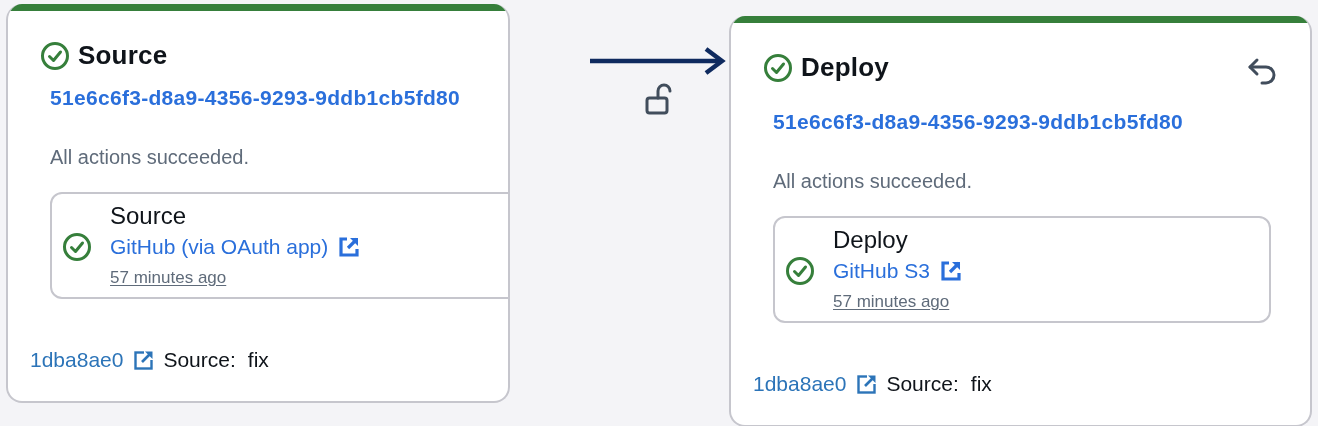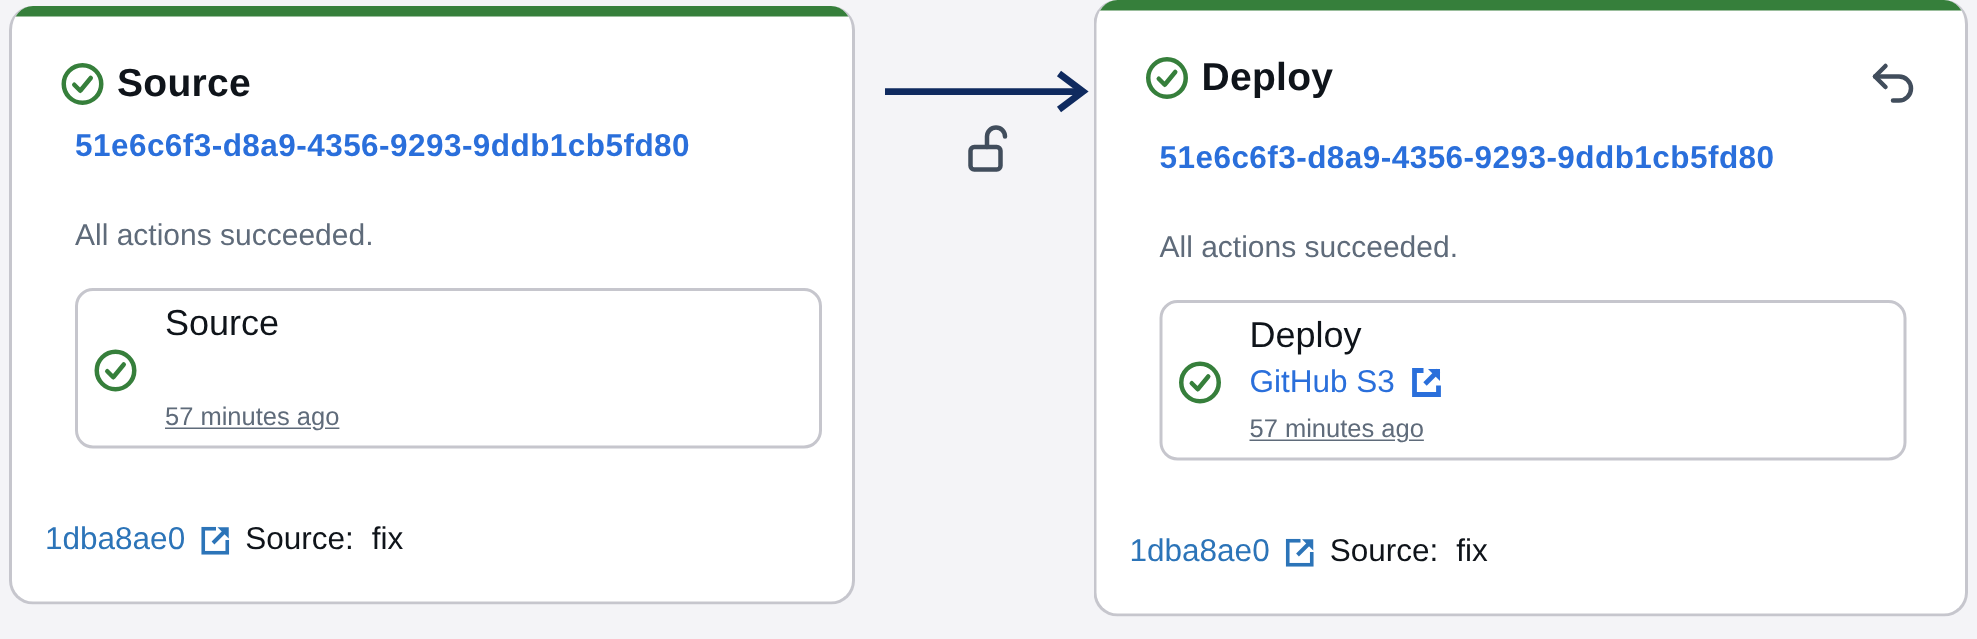--- a/index.html
+++ b/index.html
@@ -15,22 +15,22 @@
     background: #ffffff;
     border: 2px solid #c6c6cd;
     border-top: none;
     border-radius: 16px;
     overflow: hidden;
   }
   .stage-card .topbar {
     position: absolute; left: 0; top: 0; right: 0; height: 7px;
     background: #367f3b;
   }
-  .card-left  { left: 6px;   top: 4px; width: 564px; height: 399px; }
-  .card-right { left: 729px; top: 0; width: 583px; height: 411px; padding-left: 42px; }
+  .card-left  { left: 6px;   top: 4px; width: 504px; height: 399px; }
+  .card-right { left: 729px; top: 16px; width: 583px; height: 411px; padding-left: 42px; }
 
   .stage-header {
     position: absolute; left: 32px; top: 36px;
     display: flex; align-items: center; gap: 8px;
   }
   .check-icon { width: 30px; height: 30px; display: inline-block; }
   .check-icon svg { width: 100%; height: 100%; display: block; }
   .stage-title {
     font-size: 26px; font-weight: 700; color: #0f141a;
     letter-spacing: 0.2px;
@@ -117,20 +117,30 @@
     <div class="status-text" style="top:142px;">All actions succeeded.</div>
 
     <div class="action-box" style="top:188px;">
       <span class="check-icon action-check">
         <svg viewBox="0 0 30 30">
             <circle cx="15" cy="15" r="12.5" fill="none" stroke="#367f3b" stroke-width="3"></circle>
             <path d="M9.5 15.5 L13.5 19.5 L20.5 11" fill="none" stroke="#367f3b" stroke-width="3" stroke-linecap="round" stroke-linejoin="round"></path>
           </svg>
       </span>
       <div class="action-name">Source</div>
+      <a class="action-provider" href="#">
+        <span>GitHub (via OAuth app)</span>
+        <span class="ext-icon-lg">
+          <svg viewBox="0 0 26 26">
+              <path d="M11 5 H5 V21 H21 V15" fill="none" stroke="#2a6fdb" stroke-width="3.2"></path>
+              <path d="M12 14 L21 5" stroke="#2a6fdb" stroke-width="3.2"></path>
+              <path d="M14 4 H22 V12 Z" fill="#2a6fdb"></path>
+            </svg>
+        </span>
+      </a>
       <a class="action-time" href="#">57 minutes ago</a>
     </div>
 
     <div class="footer-row" style="top:344px;">
       <a class="commit-link" href="#">1dba8ae0</a>
       <span class="ext-icon-sm">
         <svg viewBox="0 0 22 22">
             <rect x="2.5" y="3.5" width="16" height="16" fill="none" stroke="#2c74b8" stroke-width="2.4"></rect>
             <rect x="11" y="1" width="10" height="10" fill="#ffffff"></rect>
             <path d="M9 13 L18 4" stroke="#2c74b8" stroke-width="2.6"></path>

